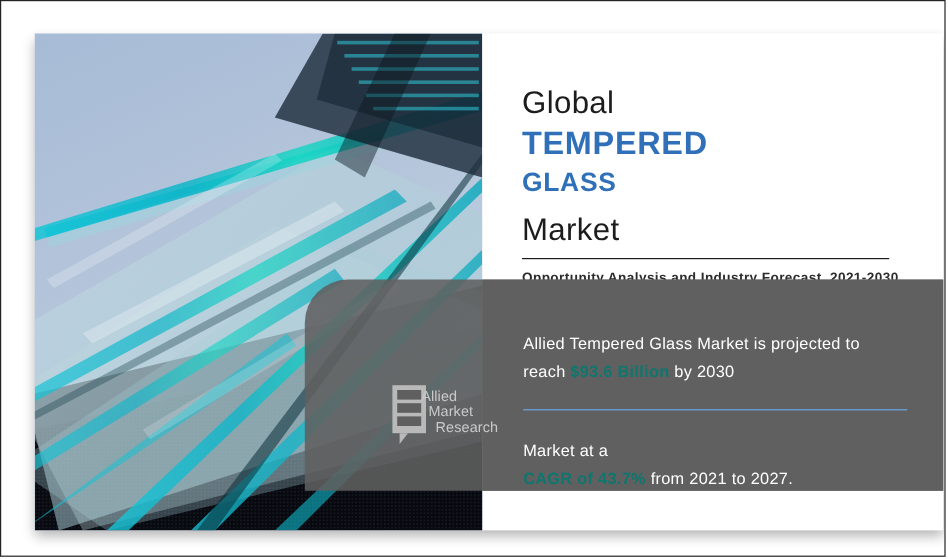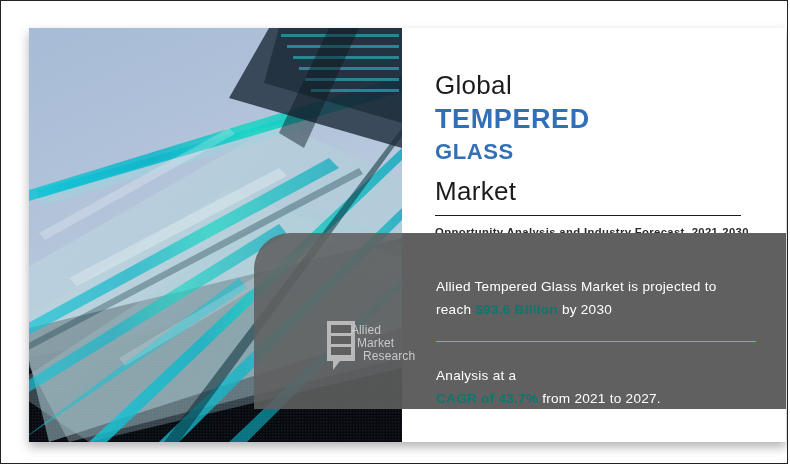--- a/index.html
+++ b/index.html
@@ -296,19 +296,19 @@
         <div class="ltext t1">Allied</div>
         <div class="ltext t2">Market</div>
         <div class="ltext t3">Research</div>
       </div>
 
       <div class="panel-text" id="panel-line1">Allied Tempered Glass Market is projected to</div>
       <div class="panel-text" id="panel-line2"><span>reach </span><span class="accent">$93.6 Billion</span><span> by 2030</span></div>
 
       <div id="panel-rule"></div>
 
-      <div class="panel-text" id="panel-line3">Analysis at a</div>
+      <div class="panel-text" id="panel-line3">Market at a</div>
       <div class="panel-text" id="panel-line4"><span class="accent">CAGR of  43.7%</span><span> from 2021 to 2027.</span></div>
 
     </div>
 
   </div>
 </div>
 
 </body></html>

